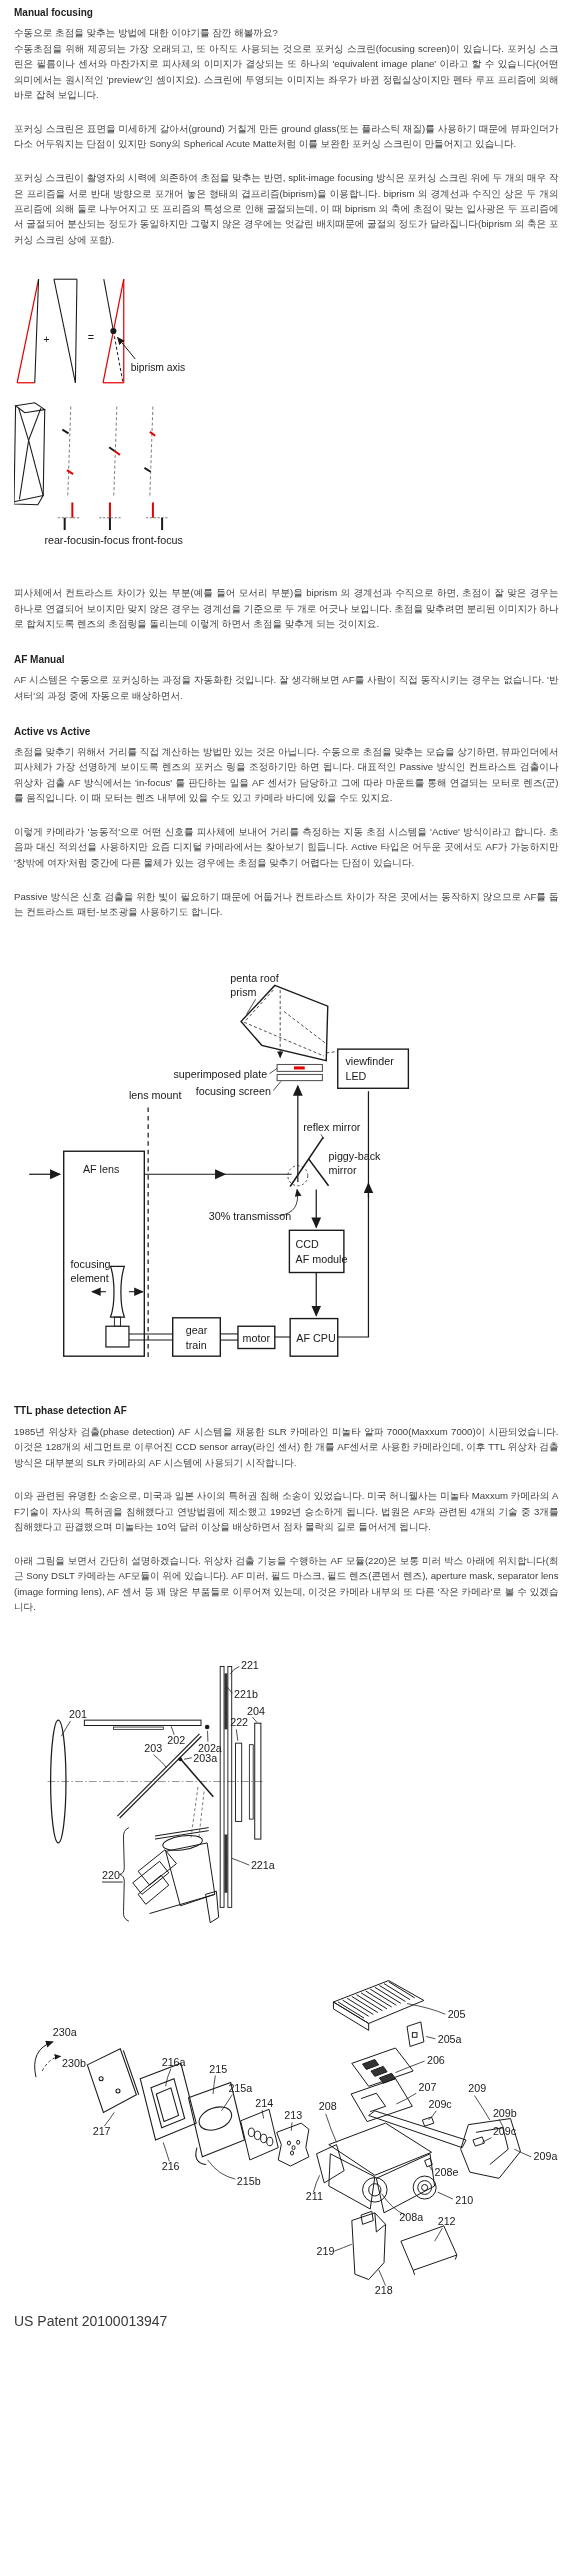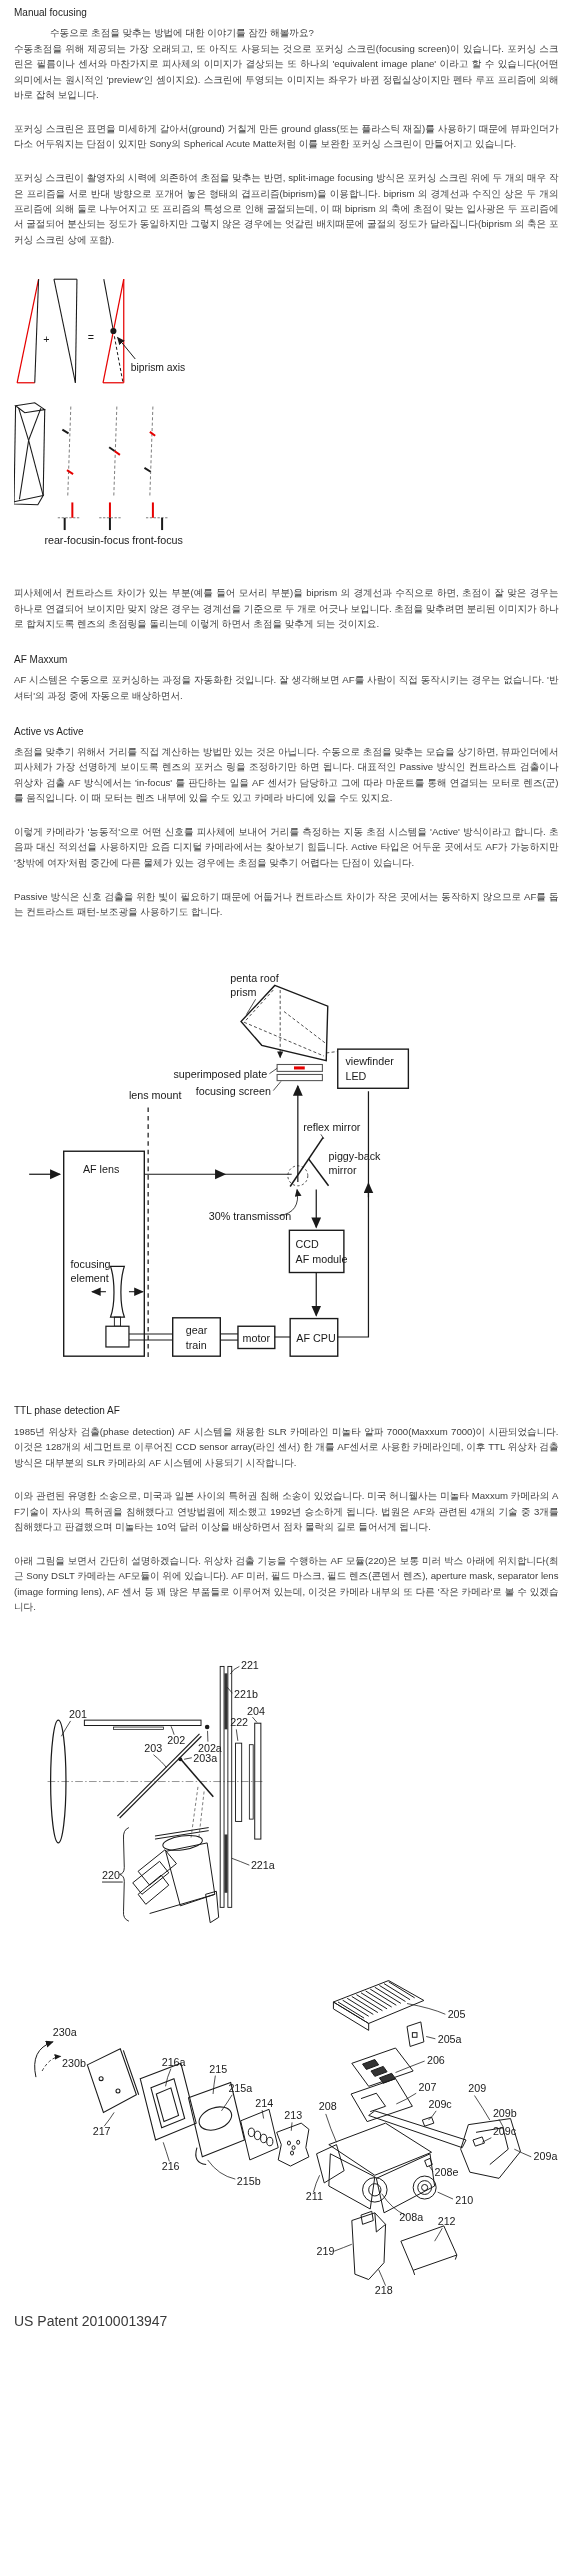--- a/index.html
+++ b/index.html
@@ -1,20 +1,20 @@
 <!DOCTYPE html>
 <html style="font-size:12.3px"><head>
 <meta charset="utf-8">
 <style>
   html,body { margin:0; padding:0; background:#ffffff; }
   body { width:570px; font-family:"Liberation Sans","DejaVu Sans",sans-serif; color:#3d3d3d; }
   .content { padding:6.1px 11.5px 10.7px 14px; }
   p.para { font-size:9.6px; line-height:15.4px; margin:0 0 18.4px 0; text-align:justify; word-break:break-all; }
-  p.tight { margin-bottom:0;margin-left:36px; }
-  h3.head { font-size:10px; line-height:14px; color:#1f1f1f; margin:0 0 5.4px 0; font-weight:normal; }
+  p.tight { margin-bottom:0; }
+  h3.head { font-size:10px; line-height:14px; color:#1f1f1f; margin:0 0 5.4px 0; font-weight:bold; }
   h3.mt { margin-top:21.5px; }
   .fig { position:relative; }
   .fig svg { display:block; }
   .fig-biprism { margin:23px 0 35px 0; }
   .fig-slr { margin:48px 0 34px 9.2px; }
   .fig-pat1 { margin:26px 0 14px 9.2px; }
   .fig-pat2 { margin:7.7px 0 7.7px -6.1px; }
   .footer { font-size:14px; color:#3a3a3a; margin:12.3px 0 4.6px 0; }
   svg text { font-family:"Liberation Sans","DejaVu Sans",sans-serif; fill:#1a1a1a; }
   .dlbl { font-size:14px; }
@@ -100,21 +100,21 @@
         <line x1="193" y1="323" x2="193" y2="339" stroke="#1a1a1a" stroke-width="2.6"></line>
       </g>
       <text class="dlbl" x="71" y="357" text-anchor="middle">rear-focus</text>
       <text class="dlbl" x="126" y="357" text-anchor="middle">in-focus</text>
       <text class="dlbl" x="187" y="357" text-anchor="middle">front-focus</text>
     </svg>
   </div>
 
   <p class="para">피사체에서 컨트라스트 차이가 있는 부분(예를 들어 모서리 부분)을 biprism 의 경계선과 수직으로 하면, 초점이 잘 맞은 경우는 하나로 연결되어 보이지만 맞지 않은 경우는 경계선을 기준으로 두 개로 어긋나 보입니다. 초점을 맞추려면 분리된 이미지가 하나로 합쳐지도록 렌즈의 초점링을 돌리는데 이렇게 하면서 초점을 맞추게 되는 것이지요.</p>
 
-  <h3 class="head mt">AF Maxxum</h3>
+  <h3 class="head mt">AF Manual</h3>
   <p class="para">AF 시스템은 수동으로 포커싱하는 과정을 자동화한 것입니다. 잘 생각해보면 AF를 사람이 직접 동작시키는 경우는 없습니다. '반셔터'의 과정 중에 자동으로 배상하면서.</p>
 
   <h3 class="head mt">Active vs Active</h3>
   <p class="para">초점을 맞추기 위해서 거리를 직접 계산하는 방법만 있는 것은 아닙니다. 수동으로 초점을 맞추는 모습을 상기하면, 뷰파인더에서 피사체가 가장 선명하게 보이도록 렌즈의 포커스 링을 조정하기만 하면 됩니다. 대표적인 Passive 방식인 컨트라스트 검출이나 위상차 검출 AF 방식에서는 'in-focus' 를 판단하는 일을 AF 센서가 담당하고 그에 따라 마운트를 통해 연결되는 모터로 렌즈(군)를 움직입니다. 이 때 모터는 렌즈 내부에 있을 수도 있고 카메라 바디에 있을 수도 있지요.</p>
   <p class="para">이렇게 카메라가 '능동적'으로 어떤 신호를 피사체에 보내어 거리를 측정하는 지동 초점 시스템을 'Active' 방식이라고 합니다. 초음파 대신 적외선을 사용하지만 요즘 디지털 카메라에서는 찾아보기 힘듭니다. Active 타입은 어두운 곳에서도 AF가 가능하지만 '창밖에 여자'처럼 중간에 다른 물체가 있는 경우에는 초점을 맞추기 어렵다는 단점이 있습니다.</p>
   <p class="para" style="margin-bottom:0">Passive 방식은 신호 검출을 위한 빛이 필요하기 때문에 어둡거나 컨트라스트 차이가 작은 곳에서는 동작하지 않으므로 AF를 돕는 컨트라스트 패턴-보조광을 사용하기도 합니다.</p>
 
   <div class="fig fig-slr">
     <svg width="499" height="403" viewBox="0 0 650 525">
       <defs>

